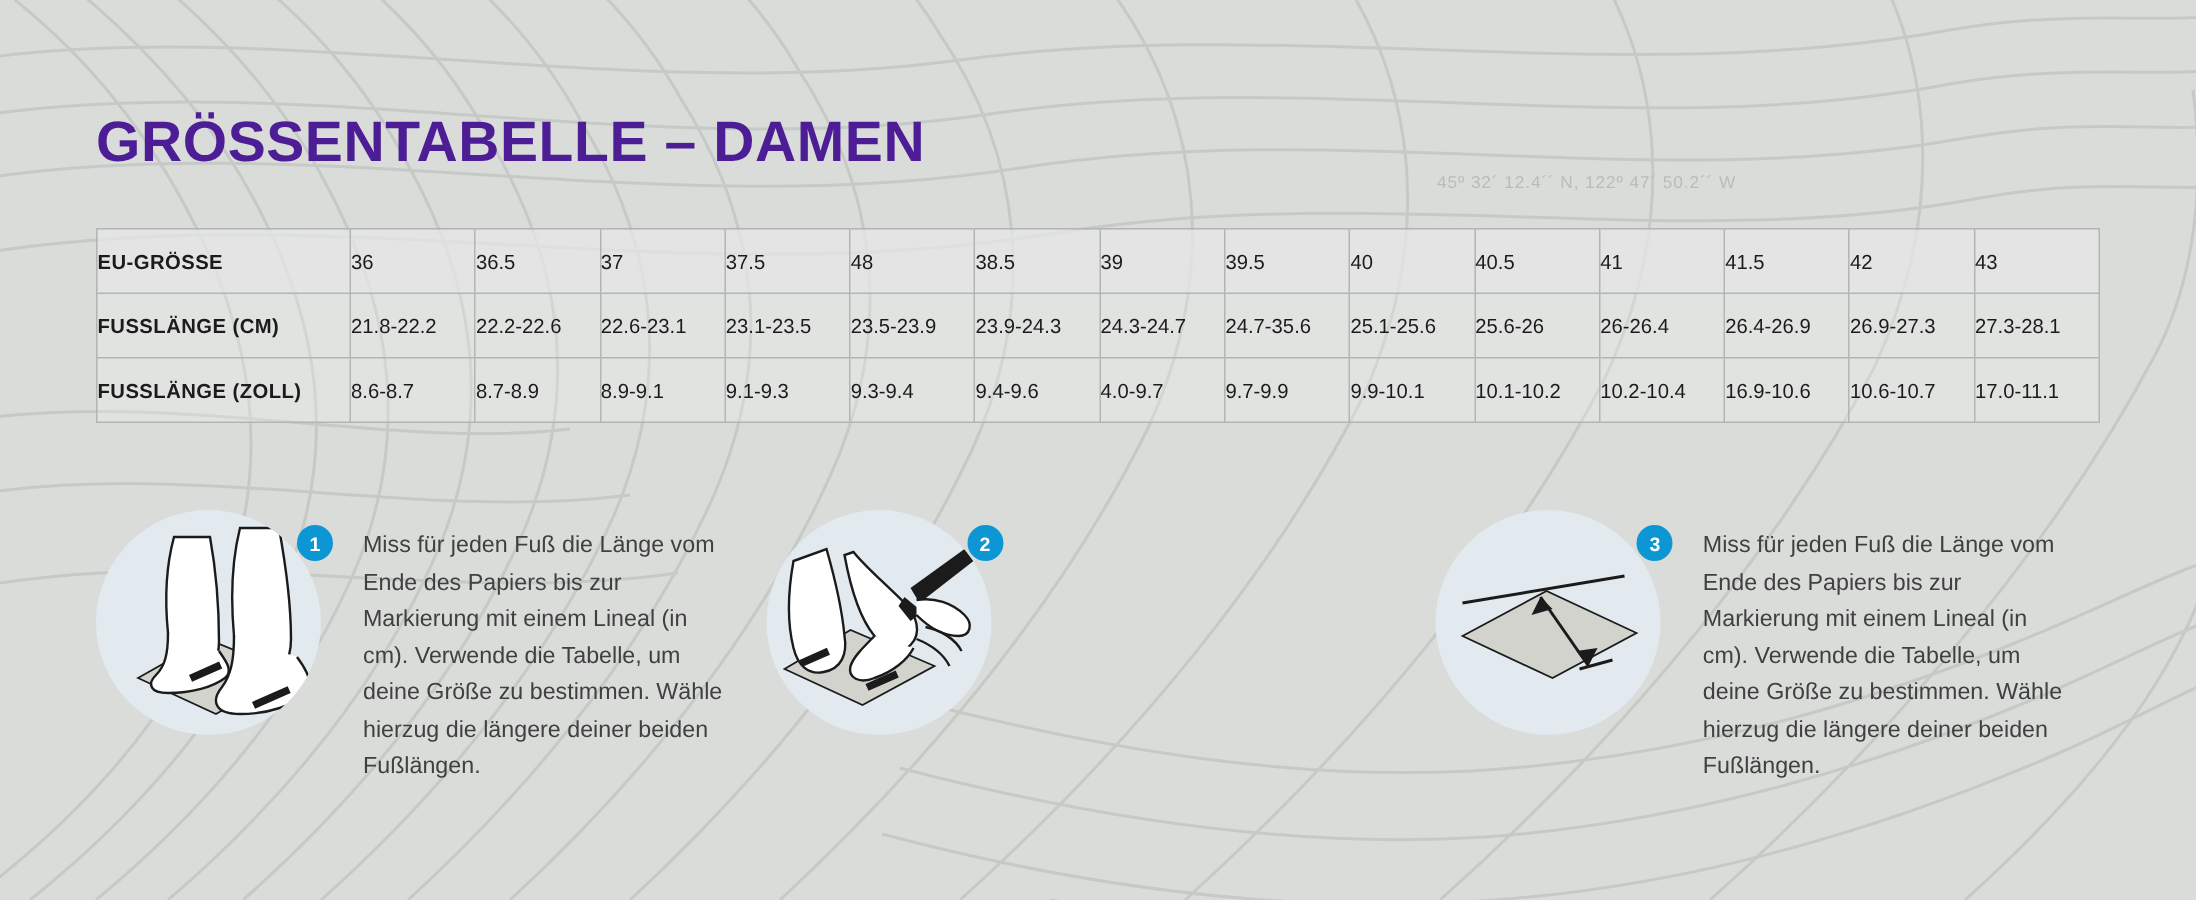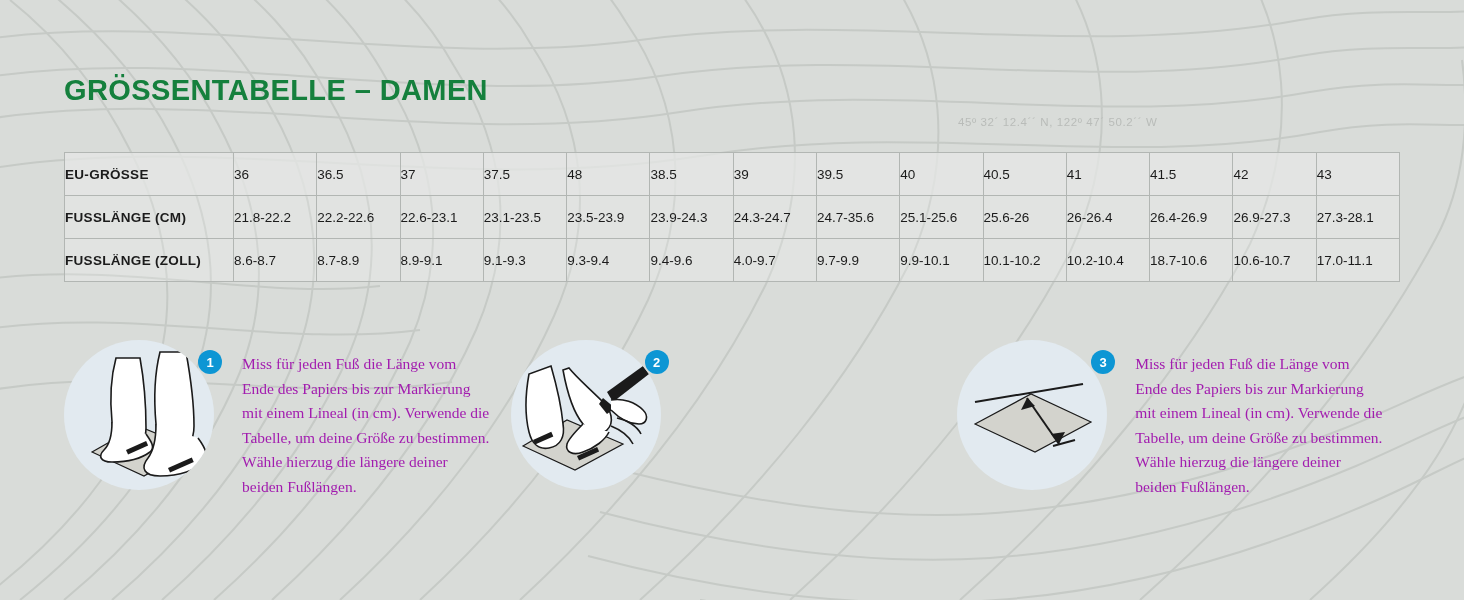--- a/index.html
+++ b/index.html
@@ -29,24 +29,24 @@
     pointer-events: none;
   }
   .content {
     position: relative;
     z-index: 2;
   }
   .title {
     position: absolute;
     left: 64px;
     top: 74px;
-    font-size: 29px;
+    font-size: 38px;
     font-weight: bold;
     letter-spacing: 0.4px;
-    color: #15803d;
+    color: #4c1d95;
     font-family: "Liberation Sans", sans-serif;
   }
   .coords {
     position: absolute;
     left: 958px;
     top: 92px;
     font-size: 11.5px;
     color: #b9bcb9;
     letter-spacing: 0.6px;
     font-family: "Liberation Sans", sans-serif;
@@ -132,23 +132,23 @@
     display: flex;
     align-items: center;
     justify-content: center;
     z-index: 5;
     font-family: "Liberation Sans", sans-serif;
   }
   .step-text {
     margin-left: 28px;
     font-size: 15.5px;
     line-height: 24.5px;
-    color: #a21caf;
+    color: #404040;
     max-width: 250px;
-    font-family: Liberation Serif, serif;
+    font-family: Liberation Sans, sans-serif;
     padding-top: 12px;
   }
   .step2 .step-text { max-width: 230px; }
 </style>
 </head>
 <body>
 
 <div class="page">
 
   <svg class="topo" width="1464" height="600" viewBox="0 0 1464 600" aria-hidden="true">
@@ -230,21 +230,21 @@
           <td>8.7-8.9</td>
           <td>8.9-9.1</td>
           <td>9.1-9.3</td>
           <td>9.3-9.4</td>
           <td>9.4-9.6</td>
           <td>4.0-9.7</td>
           <td>9.7-9.9</td>
           <td>9.9-10.1</td>
           <td>10.1-10.2</td>
           <td>10.2-10.4</td>
-          <td>18.7-10.6</td>
+          <td>16.9-10.6</td>
           <td>10.6-10.7</td>
           <td>17.0-11.1</td>
         </tr>
       </tbody>
     </table>
 
     <div class="steps">
 
       <div class="step step1">
         <div class="circle-wrap">

